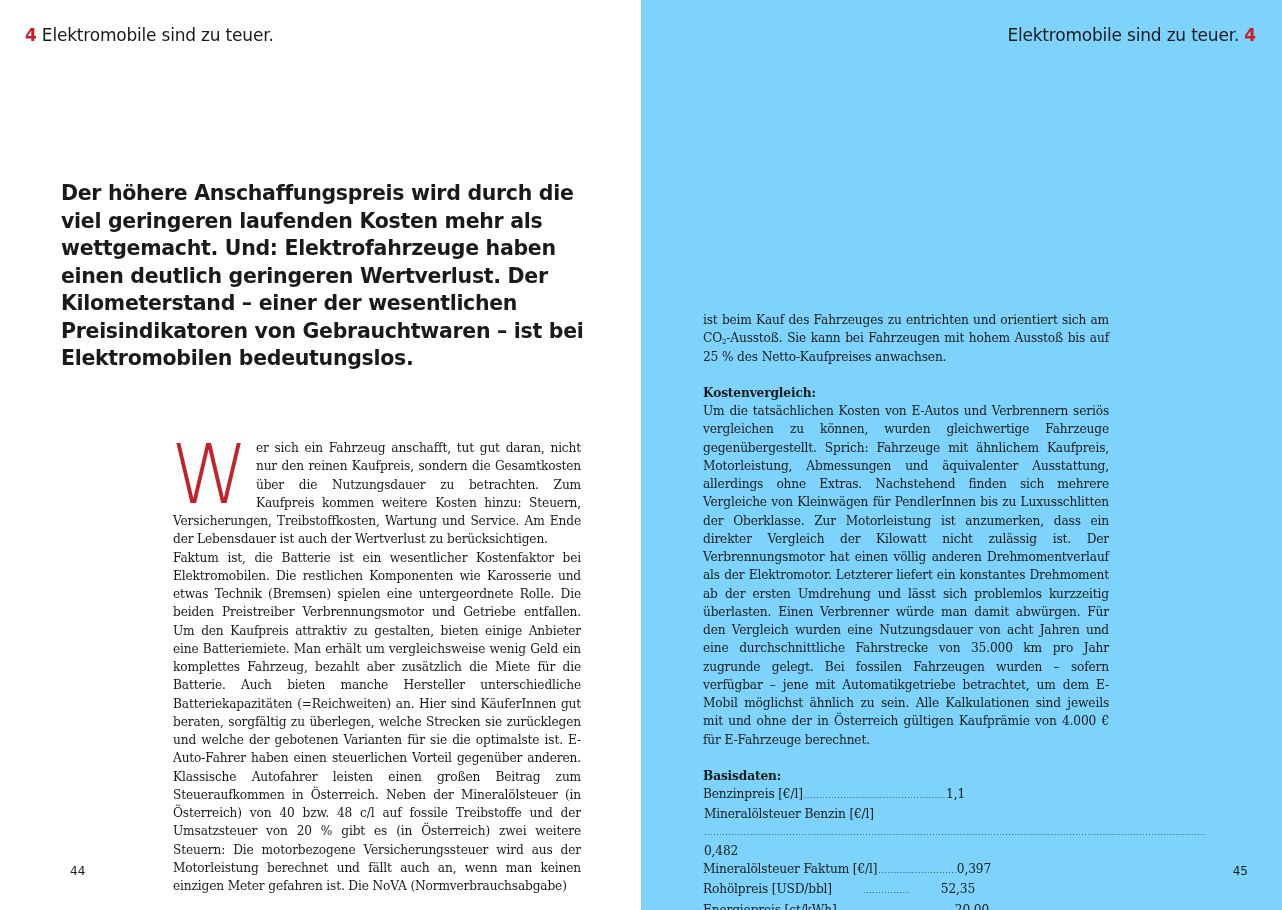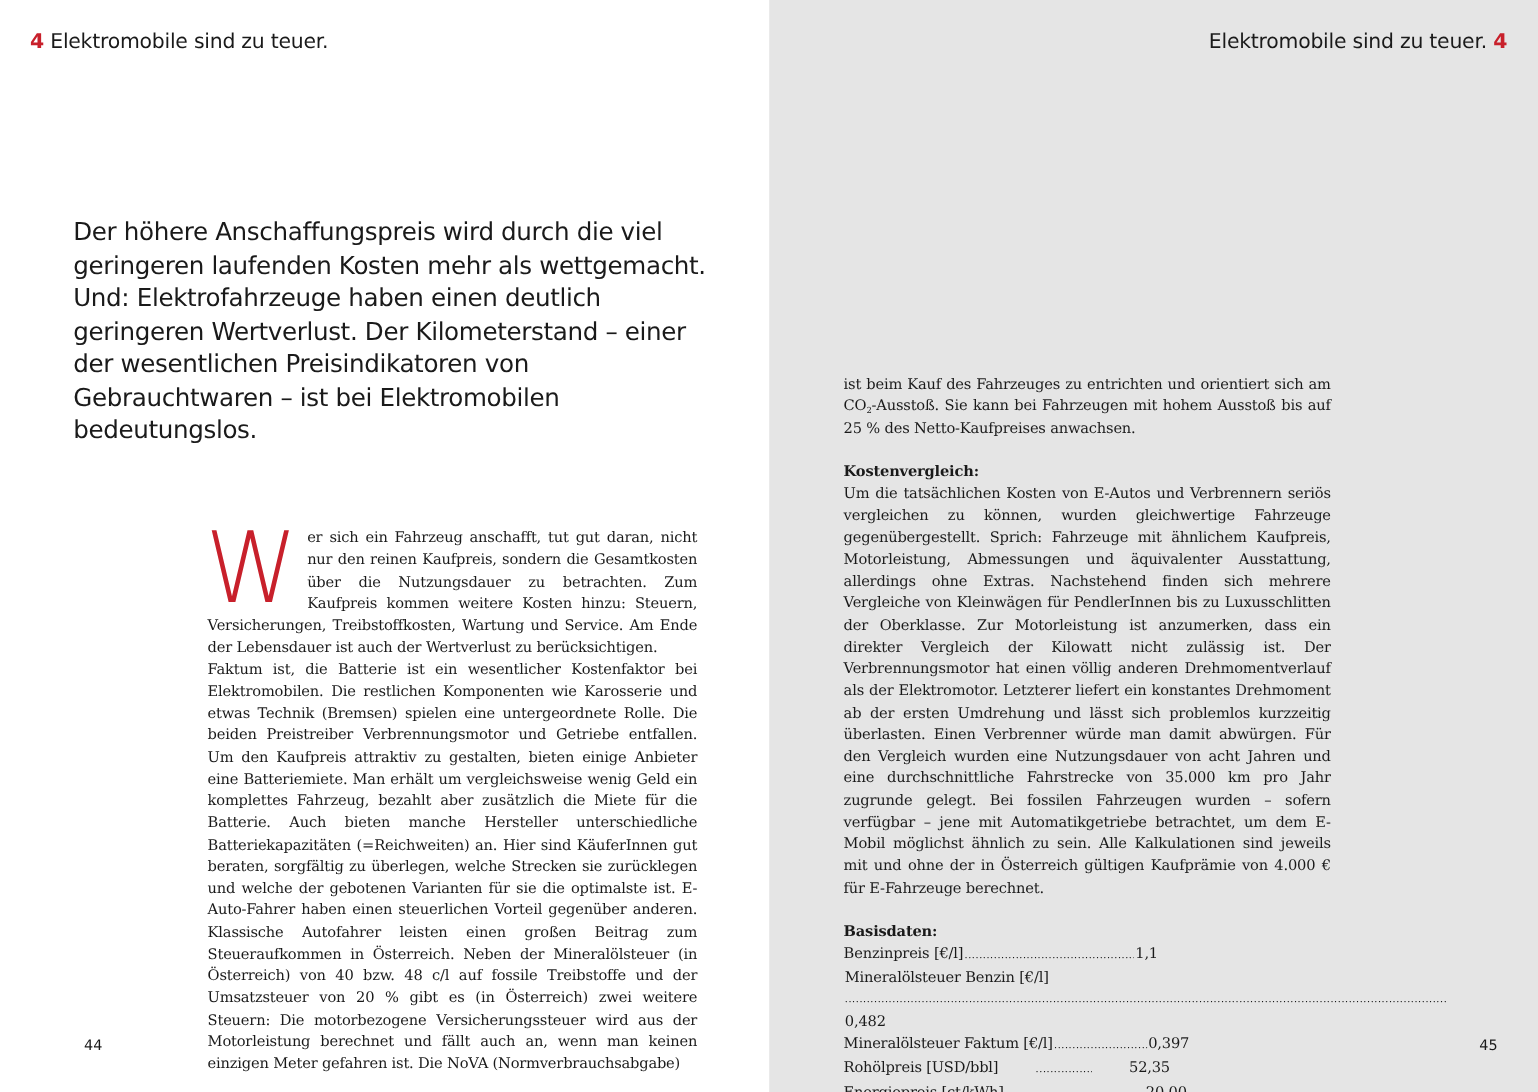--- a/index.html
+++ b/index.html
@@ -1,28 +1,28 @@
 <!DOCTYPE html>
 <html><head>
 <meta charset="utf-8">
 <style>
   html, body { margin: 0; padding: 0; background: #ffffff; }
   body { width: 1282px; height: 910px; position: relative; overflow: hidden; color: #1a1a1a; }
   .page { position: absolute; top: 0; height: 910px; width: 641px; background: #fff; }
   .page.left { left: 0; }
-  .page.right { left: 641px; background: #e5e5e5; }
+  .page.right { left: 641px; background: #7dd3fc; }
   .running-head { position: absolute; top: 25px; font-family: "DejaVu Sans", sans-serif; font-size: 17px; letter-spacing: -0.2px; color: #1a1a1a; }
   .running-head .chap { color: #c8202b; font-weight: bold; }
   .left .running-head { left: 25px; }
   .right .running-head { right: 26px; text-align: right; }
   .folio { position: absolute; top: 864px; font-family: "DejaVu Sans", sans-serif; font-size: 12px; color: #1a1a1a; }
   .left .folio { left: 30px; margin-left: 40px; }
   .right .folio { right: 34px; }
 
-  .lead { position: absolute; left: 61px; top: 180px; width: 540px; font-family: "DejaVu Sans", sans-serif; font-size: 20.5px; line-height: 27.5px; color: #1a1a1a; letter-spacing: -0.3px; font-weight: 400; }
+  .lead { position: absolute; left: 61px; top: 180px; width: 540px; font-family: "DejaVu Sans", sans-serif; font-size: 20.5px; line-height: 27.5px; color: #1a1a1a; letter-spacing: -0.3px; font-weight: 700; }
 
   .body-text { font-family: "DejaVu Serif", serif; font-size: 12.2px; line-height: 18.25px; text-align: justify; color: #1a1a1a; letter-spacing: -0.15px; margin-top: 32px; }
   .col-left { position: absolute; left: 173px; top: 407px; width: 408px; }
   .col-right { position: absolute; left: 62px; top: 279px; width: 406px; }
 
   .dropcap { float: left; font-family: "DejaVu Sans", sans-serif; font-weight: 200; font-size: 82px; line-height: 64px; color: #c8202b; margin: 4px 6px 0 -4px; height: 66px; transform: scaleX(0.95); }
   p { margin: 0; }
   .section-head { font-weight: bold; margin-top: 18px; }
   sub { font-size: 7px; vertical-align: -2px; line-height: 0; }
 

